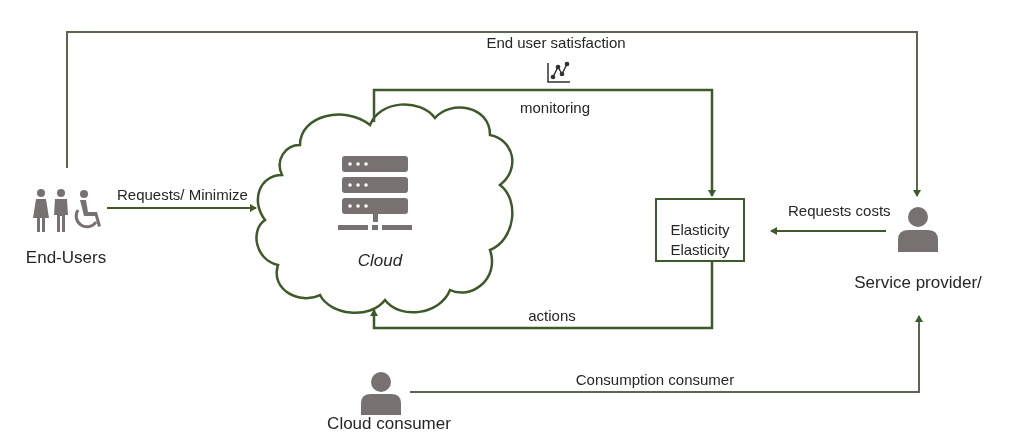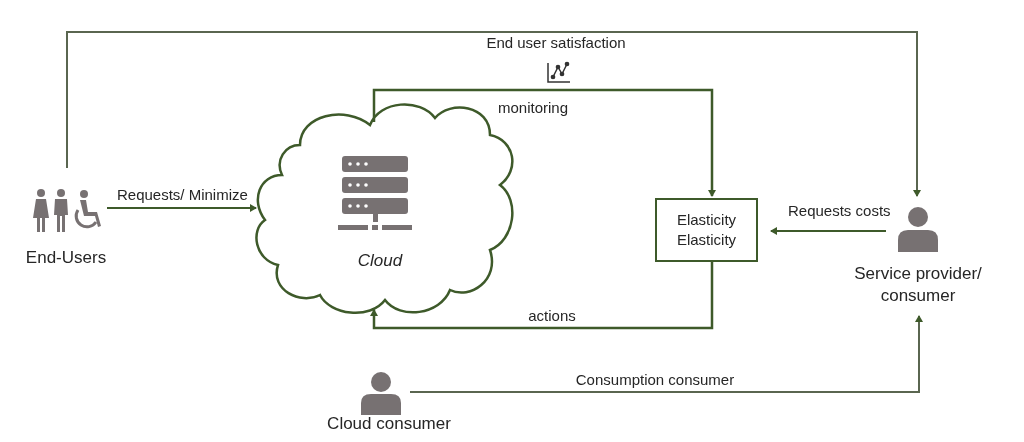--- a/index.html
+++ b/index.html
@@ -3,23 +3,23 @@
 <meta charset="utf-8">
 <style>
   html, body { margin: 0; padding: 0; background: #ffffff; }
   body { width: 1024px; height: 442px; position: relative; overflow: hidden;
          font-family: "Liberation Sans", "DejaVu Sans", sans-serif; color: #222; }
   svg.diagram { position: absolute; left: 0; top: 0; }
   .lbl { position: absolute; white-space: nowrap; color: #262626; }
   .small { font-size: 15px; }
   .big { font-size: 17px; }
   .center { transform: translateX(-50%); text-align: center; }
-  .ctrl-box { position: absolute; left: 655px; top: 198px; width: 103px; height: 64px;
+  .ctrl-box { position: absolute; left: 655px; top: 198px; width: 90px; height: 64px;
               border: 2px solid #3e5a2a; background: #fff; box-sizing: border-box;
-              display: flex; flex-direction: column; align-items: center; justify-content: center;
+              display: flex; flex-direction: column; align-items: center; justify-content: flex-end;
               font-size: 15px; line-height: 20px; color: #262626; }
 </style>
 </head>
 <body>
 
 <svg class="diagram" width="1024" height="442" viewBox="0 0 1024 442">
   <defs>
     <marker id="arr" markerWidth="8" markerHeight="8" refX="6" refY="4" orient="auto" markerUnits="userSpaceOnUse">
       <path d="M0,0 L7,4 L0,8 z" fill="#3e5a2a"></path>
     </marker>
@@ -91,30 +91,29 @@
   </g>
 
   <g fill="#777172">
     <circle cx="381" cy="382" r="10"></circle>
     <path d="M361,415 L361,403 Q361,394 371,394 L391,394 Q401,394 401,403 L401,415 Z"></path>
   </g>
 </svg>
 
 <div class="lbl small center" style="left:556px; top:34px;">End user satisfaction</div>
 <div class="lbl small" style="left:117px; top:186px;">Requests/ Minimize</div>
-<div class="lbl small center" style="left:533px; top:99px;">monitoring</div>
+<div class="lbl small center" style="left:555px; top:99px;">monitoring</div>
 <div class="lbl small center" style="left:552px; top:307px;">actions</div>
 <div class="lbl small" style="left:788px; top:202px;">Requests costs</div>
 <div class="lbl small center" style="left:655px; top:371px;">Consumption consumer</div>
 
 <div class="lbl big center" style="left:66px; top:241px;margin-top:7px;">End-Users</div>
 <div class="lbl big center" style="left:380px; top:251px;font-style:italic;">Cloud</div>
 <div class="lbl big center" style="left:389px; top:414px;">Cloud consumer</div>
 
-<div class="lbl big center" style="left:918px; top:263px; line-height:22px;">
+<div class="lbl big center" style="left:918px; top:272px; line-height:22px;">
   <div>Service provider/</div>
-  <div>consumer</div>
 </div>
 
 <div class="ctrl-box">
   <div>Elasticity</div>
   <div>Elasticity</div>
 </div>
 
 </body></html>

